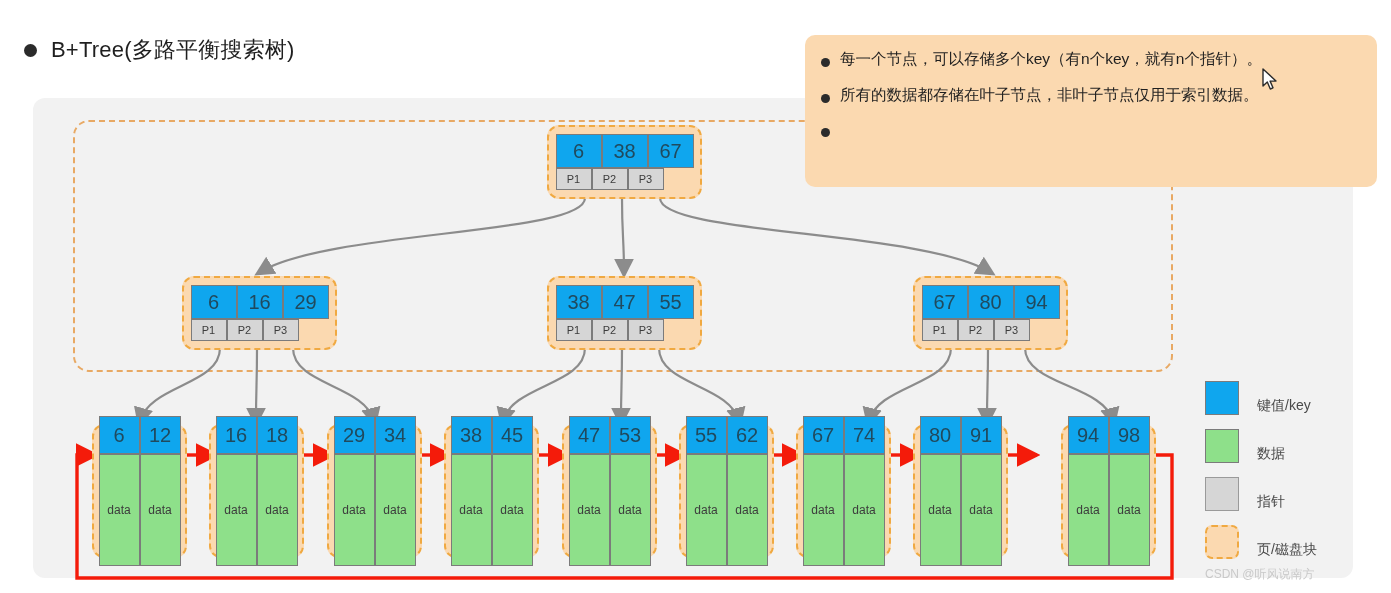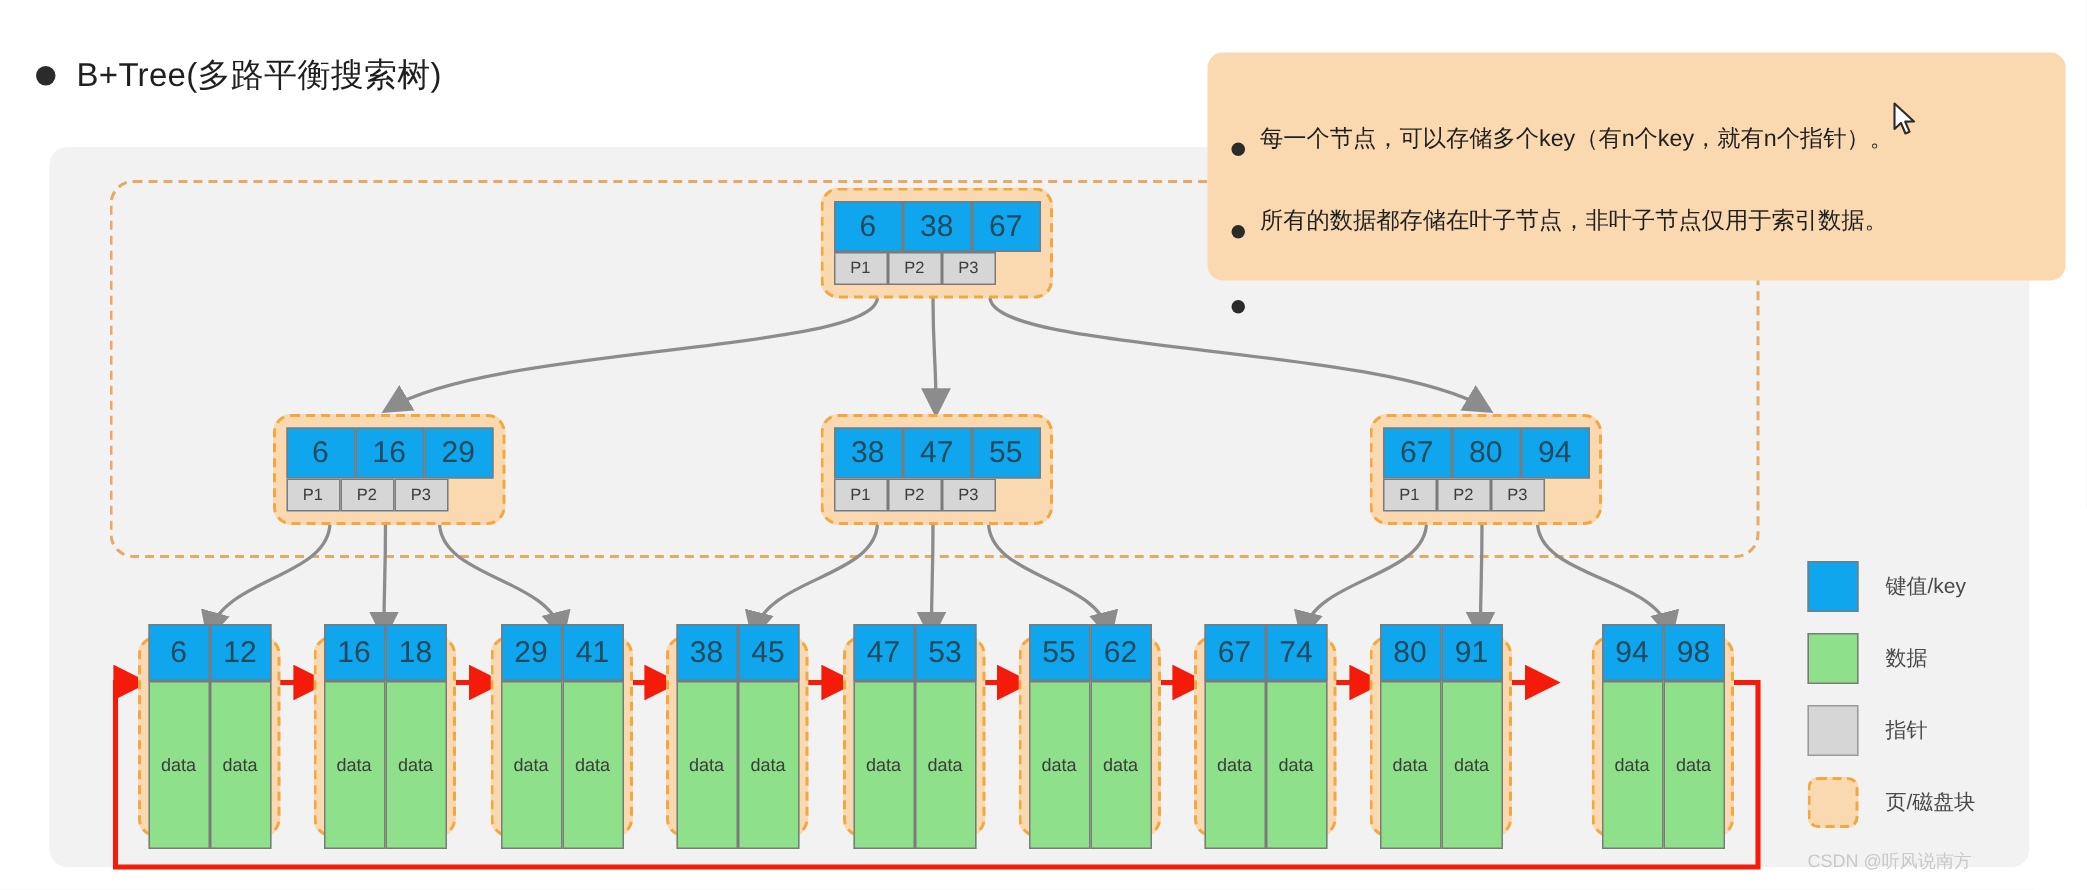--- a/index.html
+++ b/index.html
@@ -52,41 +52,41 @@
 
   
   .node-int .kcell{width:46px;height:34px;}
   .node-int .pcell{width:36px;height:22px;}
   
   .node-leaf .kcell{width:41px;height:38px;}
   .node-leaf .dcell{width:41px;height:112px;}
 
   
   #legend{position:absolute;left:1205px;top:367px;width:175px;}
-  .leg-row{display:flex;align-items:center;height:48px;gap:18px;}
+  .leg-row{display:flex;align-items:flex-end;height:48px;gap:18px;}
   .swatch{width:34px;height:34px;box-sizing:border-box;flex:none;}
   .sw-key{background:#0fa6ee;border:1px solid #7b7b7b;}
   .sw-data{background:#8ee08a;border:1px solid #7b7b7b;}
   .sw-ptr{background:#d6d6d6;border:1px solid #9a9a9a;}
   .sw-page{background:#fbd9b0;border:2px dashed #f0a941;border-radius:7px;}
   .leg-label{font-size:14px;color:#4a4a4a;white-space:nowrap;}
 
   
   #watermark{
     position:absolute;left:1205px;top:566px;font-size:12px;color:#c9c9c9;
     white-space:nowrap;
   }
 
   
   #callout{
     position:absolute;left:805px;top:35px;width:572px;height:152px;
     background:#fbd9b0;border-radius:10px;box-sizing:border-box;
     padding:14px 16px 0 16px;
   }
-  .co-item{display:flex;align-items:flex-end;gap:10px;margin-bottom:15px;margin-top:34px;}
+  .co-item{display:flex;align-items:center;gap:10px;margin-bottom:15px;}
   .co-dot{width:9px;height:9px;border-radius:50%;background:#2b2b2b;flex:none;margin-top:7px;}
   .co-text{font-size:15.5px;color:#1f1f1f;line-height:1.35;}
 
   
   #cursor{position:absolute;left:1262px;top:68px;width:18px;height:24px;}
 </style>
 </head>
 <body>
 
 <div id="heading">
@@ -229,21 +229,21 @@
       <div class="cell dcell">data</div>
       <div class="cell dcell">data</div>
     </div>
   </div>
 </div>
 
 <div class="page node-leaf" style="left:327px;top:424px;width:95px;height:134px;">
   <div class="inner">
     <div class="keyrow">
       <div class="cell kcell">29</div>
-      <div class="cell kcell">41</div>
+      <div class="cell kcell">34</div>
     </div>
     <div class="datarow">
       <div class="cell dcell">data</div>
       <div class="cell dcell">data</div>
     </div>
   </div>
 </div>
 
 <div class="page node-leaf" style="left:444px;top:424px;width:95px;height:134px;">
   <div class="inner">

